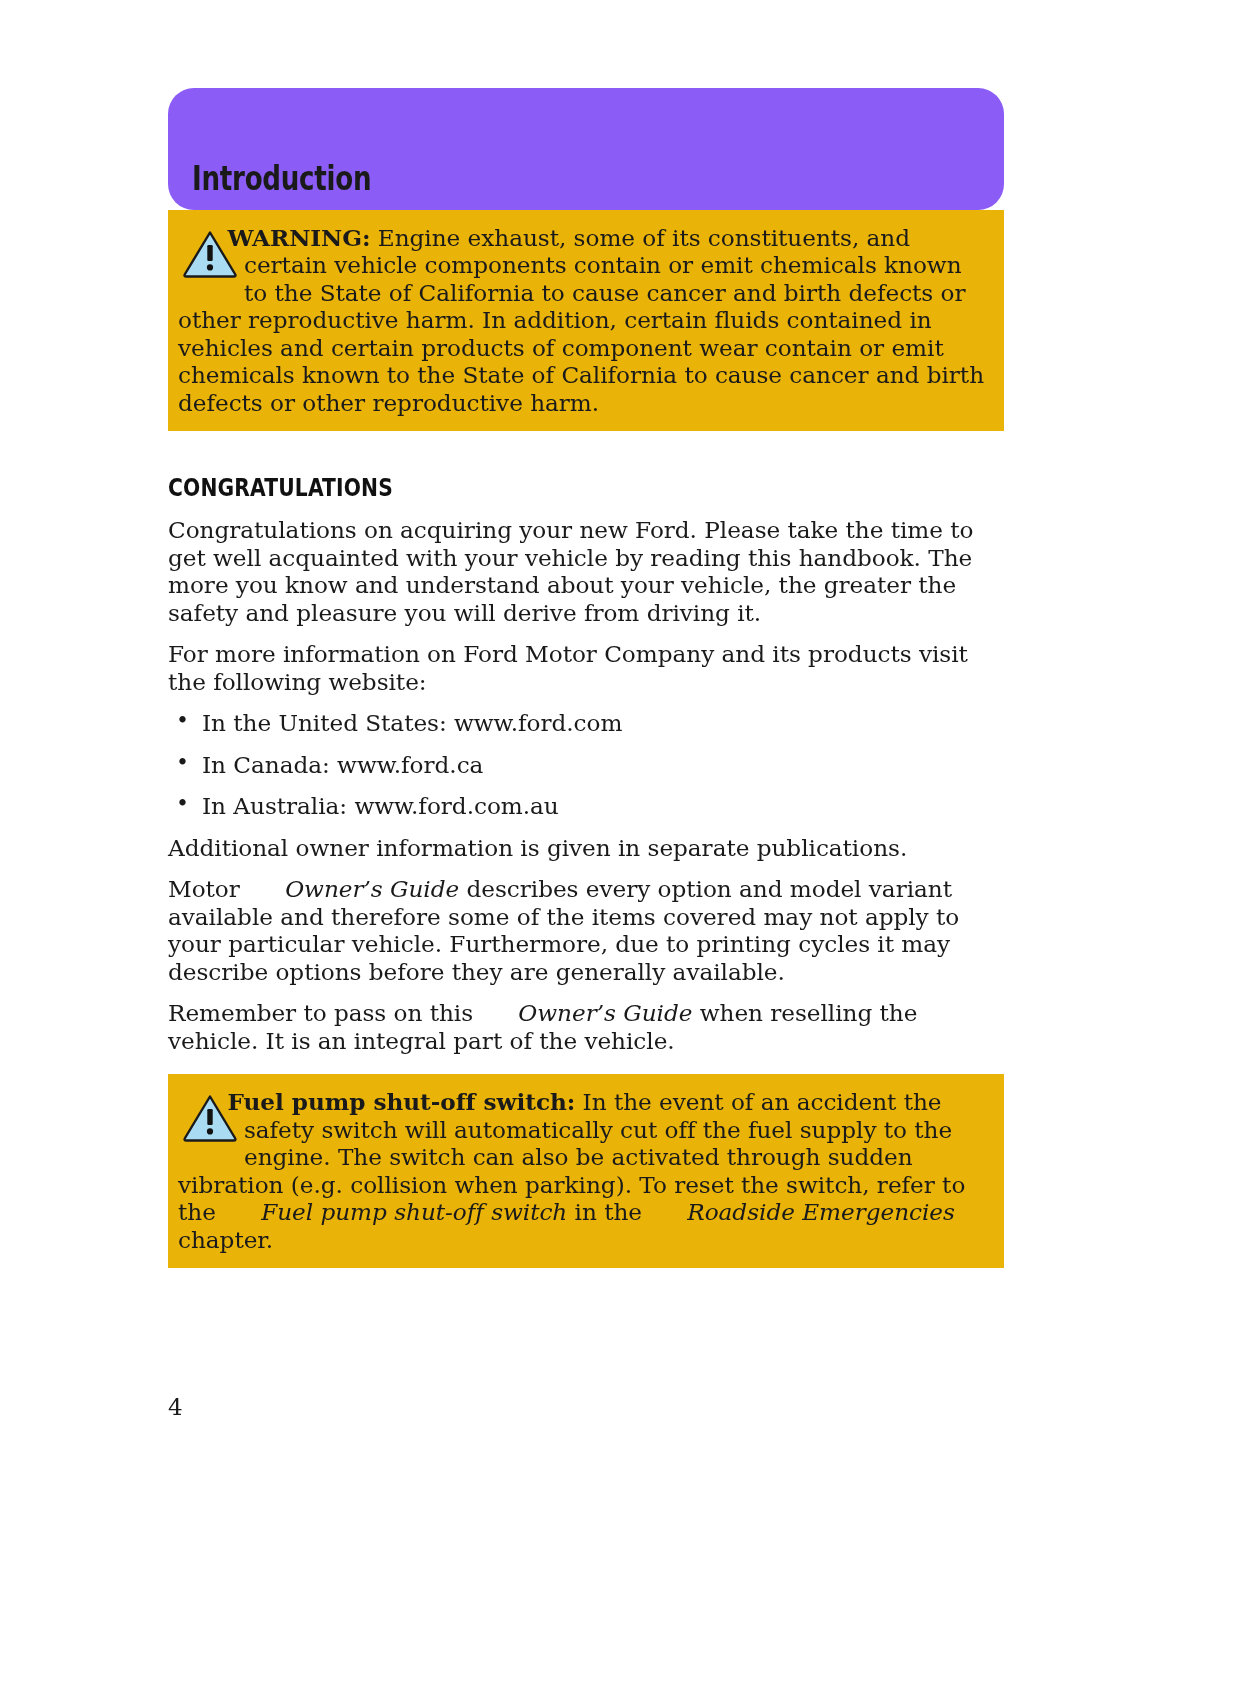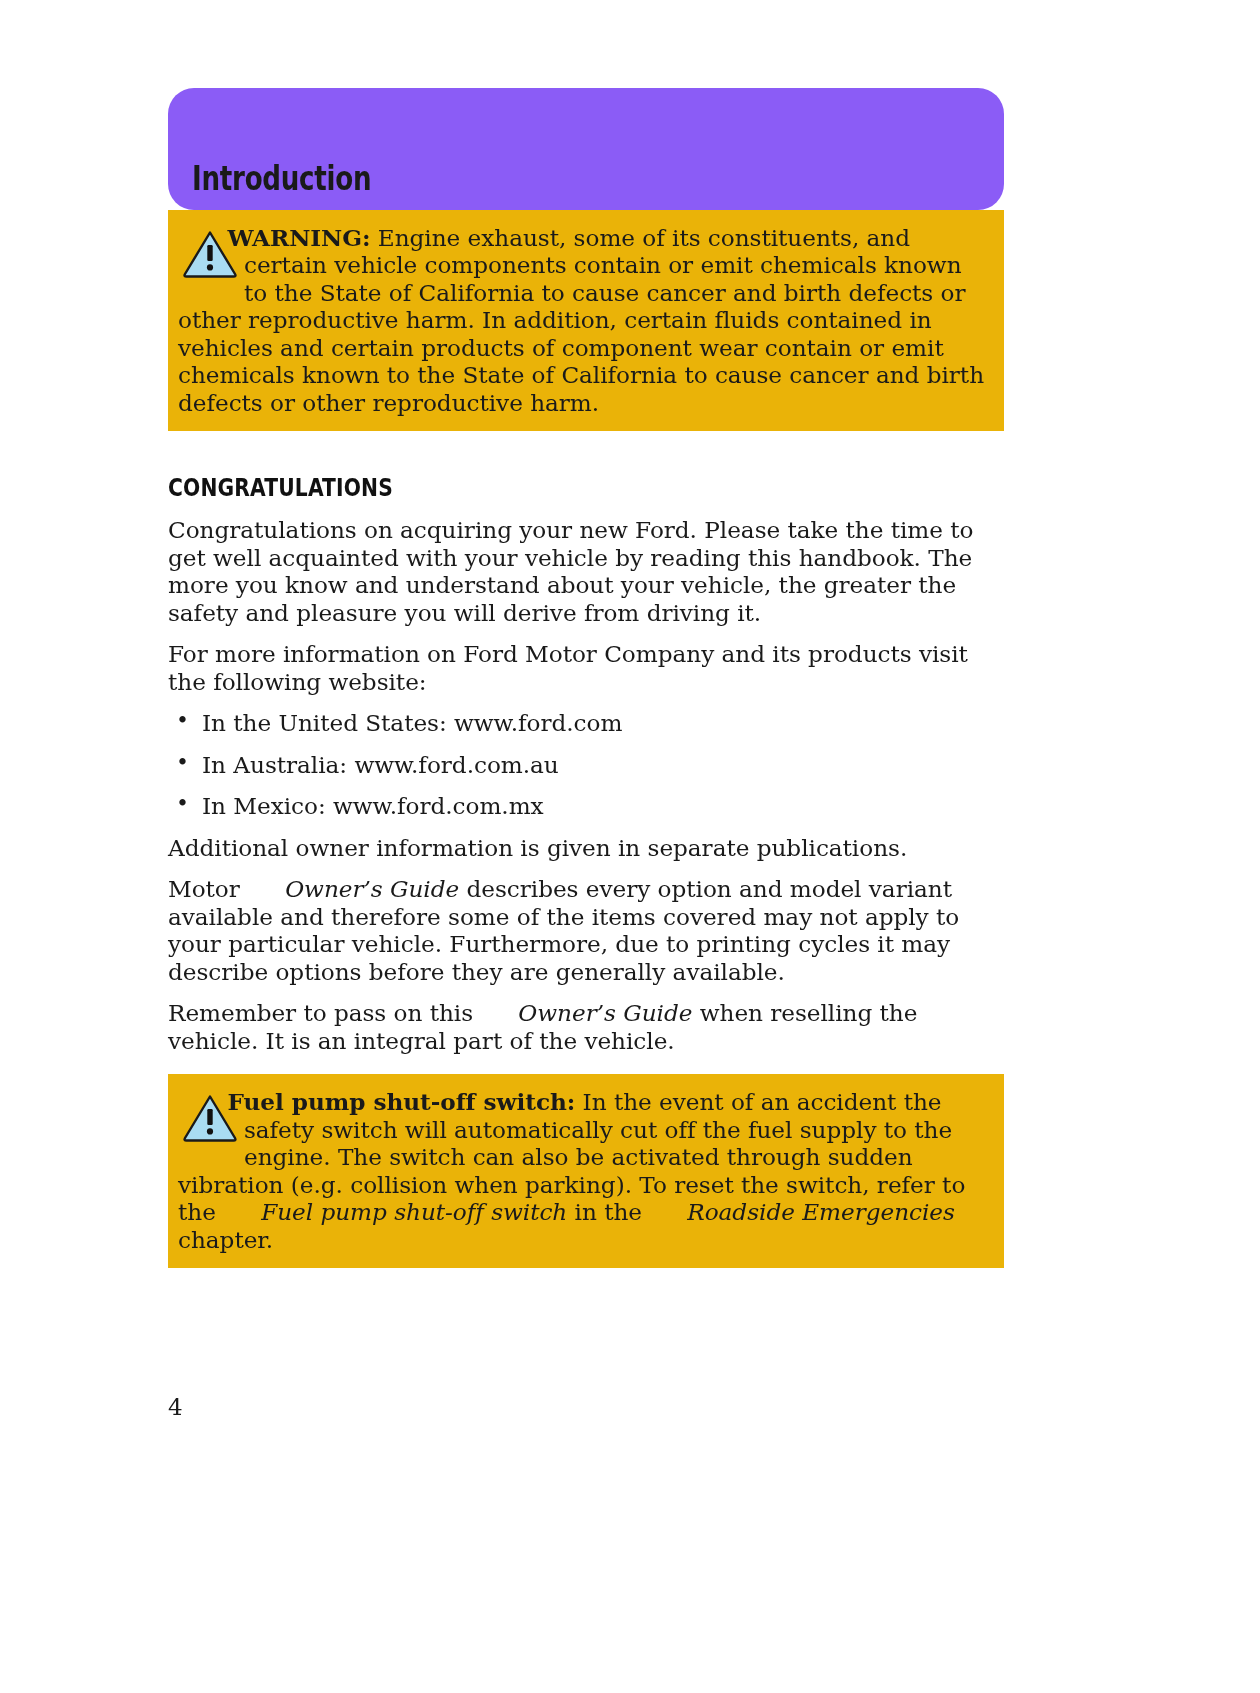--- a/index.html
+++ b/index.html
@@ -173,22 +173,22 @@
     </div>
 
     <h2 class="section-heading-sans">CONGRATULATIONS</h2>
 
     <p class="body">Congratulations on acquiring your new Ford. Please take the time to get well acquainted with your vehicle by reading this handbook. The more you know and understand about your vehicle, the greater the safety and pleasure you will derive from driving it.</p>
 
     <p class="body">For more information on Ford Motor Company and its products visit the following website:</p>
 
     <ul class="bullets">
       <li>In the United States: www.ford.com</li>
+      <li>In Canada: www.ford.ca</li>
       <li>In Australia: www.ford.com.au</li>
-      <li>In Mexico: www.ford.com.mx</li>
     </ul>
 
     <p class="body">Additional owner information is given in separate publications.</p>
 
     <p class="body"><span>Motor </span><em>Owner’s Guide</em><span> describes every option and model variant available and therefore some of the items covered may not apply to your particular vehicle. Furthermore, due to printing cycles it may describe options before they are generally available.</span></p>
 
     <p class="body"><span>Remember to pass on this </span><em>Owner’s Guide</em><span> when reselling the vehicle. It is an integral part of the vehicle.</span></p>
 
     <div class="spacer-sm"></div>
 

